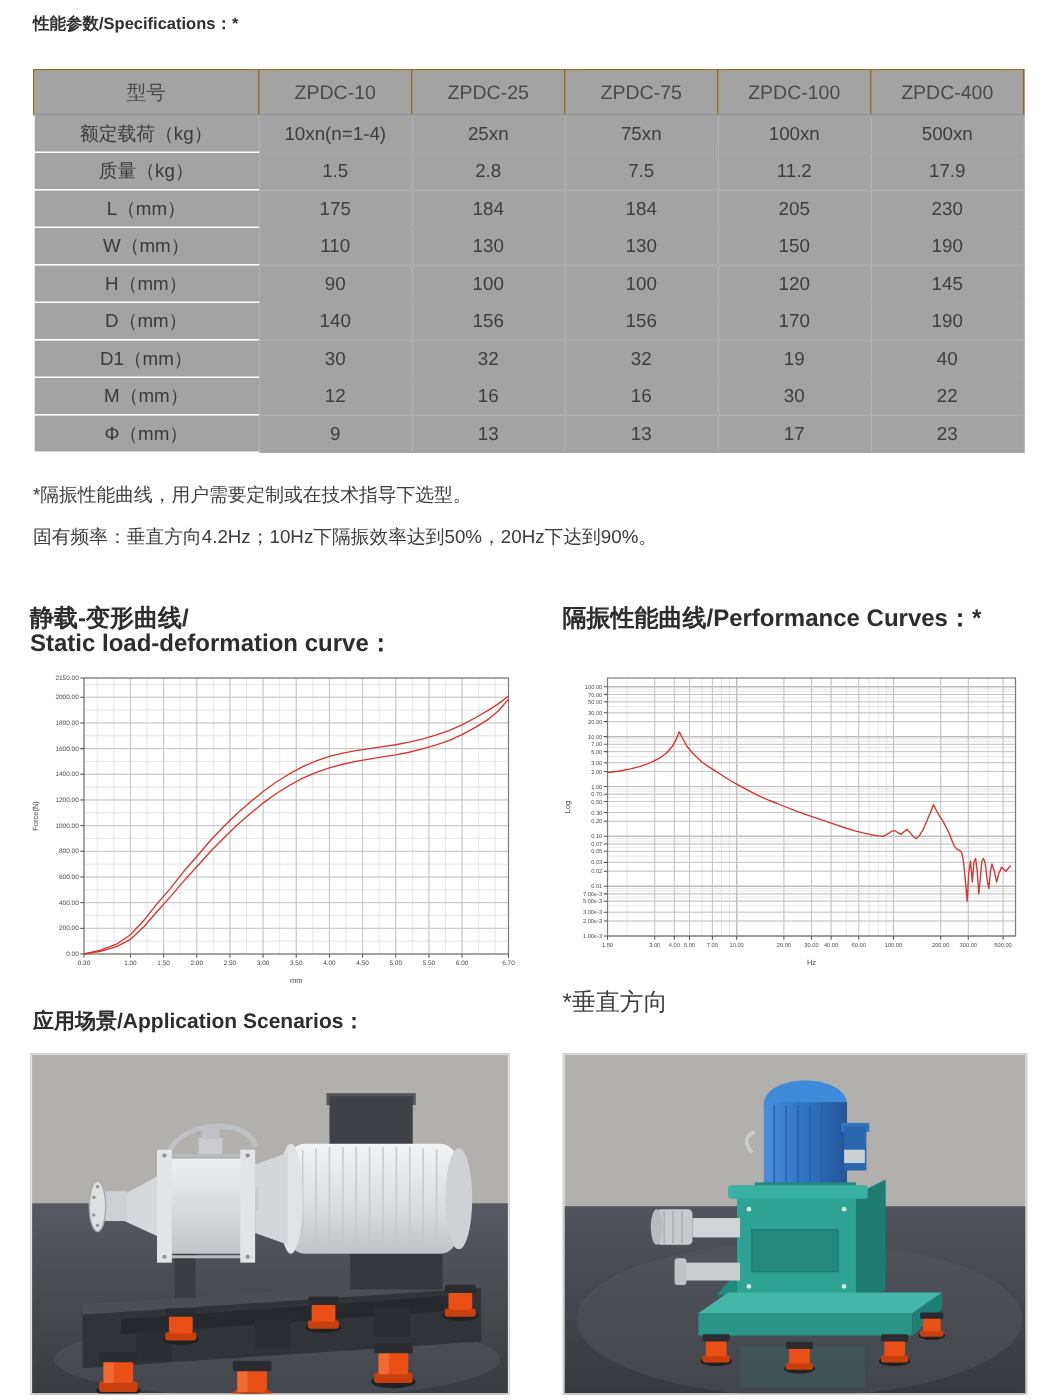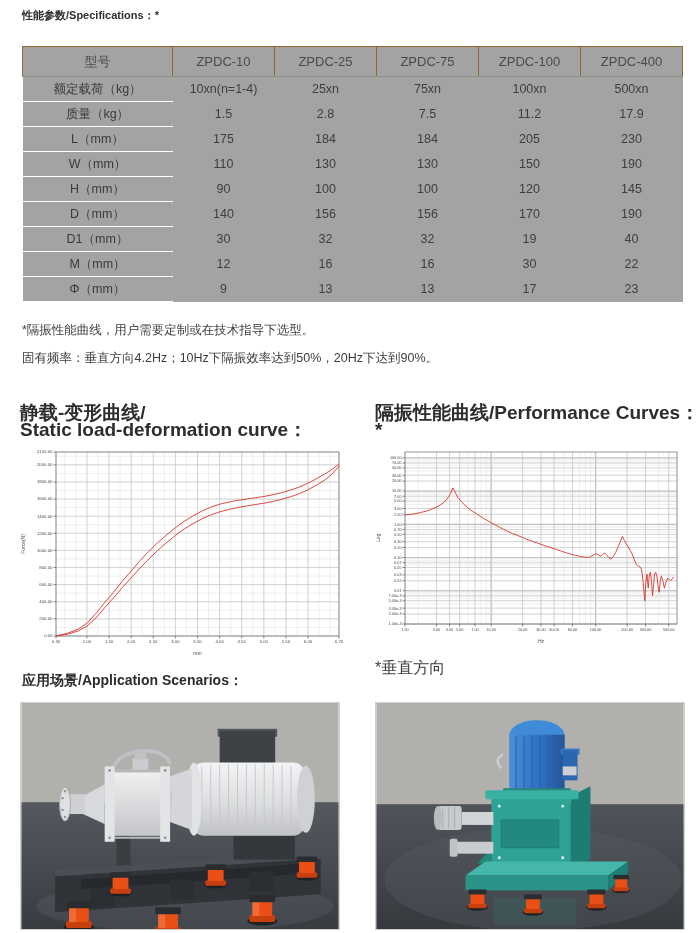--- a/index.html
+++ b/index.html
@@ -15,21 +15,21 @@
   .spec-table thead th{background:#a3a3a3;color:#4a4a4a;font-size:13px;font-weight:normal;
     height:29px;border:1px solid #8f6a2c;border-bottom:1px solid #8f8f8f;}
   .spec-table td{height:24px;font-size:12.5px;background:#a3a3a3;color:#3e3e3e;}
   .spec-table td.row-label{background:#a3a3a3;border:1px solid #ffffff;border-right:1px solid #a6a6a6;color:#3a3a3a;}
   .spec-table col.c0{width:150px;}
 
   .note-line{position:absolute;left:22px;font-size:12.5px;color:#3c3c3c;}
   .note-1{top:322px;}
   .note-2{top:350px;}
 
-  .section-head{position:absolute;font-size:19px;font-weight:bold;color:#2d2d2d;line-height:17px;}
+  .section-head{position:absolute;font-size:16px;font-weight:bold;color:#2d2d2d;line-height:17px;}
   .head-static{left:20px;top:404px;}
   .head-perf{left:375px;top:404px;}
   .head-apps{left:22px;top:672px;font-size:14px;}
 
   .chart-svg{position:absolute;background:#ffffff;}
   .chart-static{left:20px;top:446px;}
   .chart-perf{left:375px;top:446px;}
   .perf-note{position:absolute;left:375px;top:658px;font-size:16px;color:#3c3c3c;}
 
   .scene{position:absolute;top:702px;border:1px solid #cfcfcf;box-sizing:border-box;}

